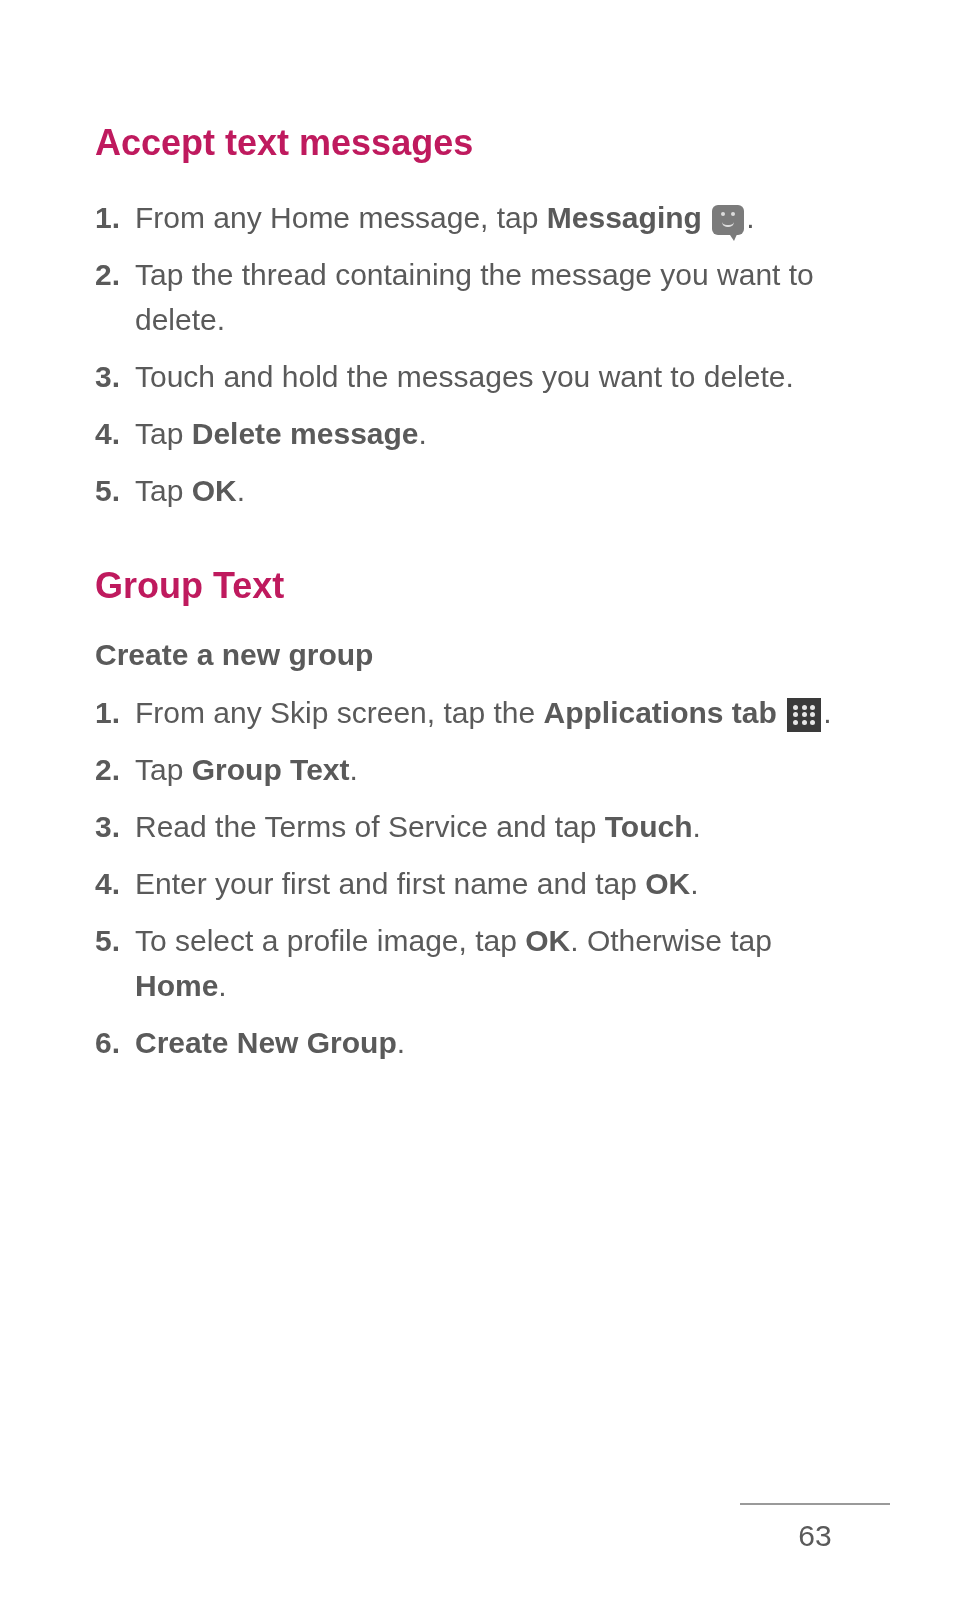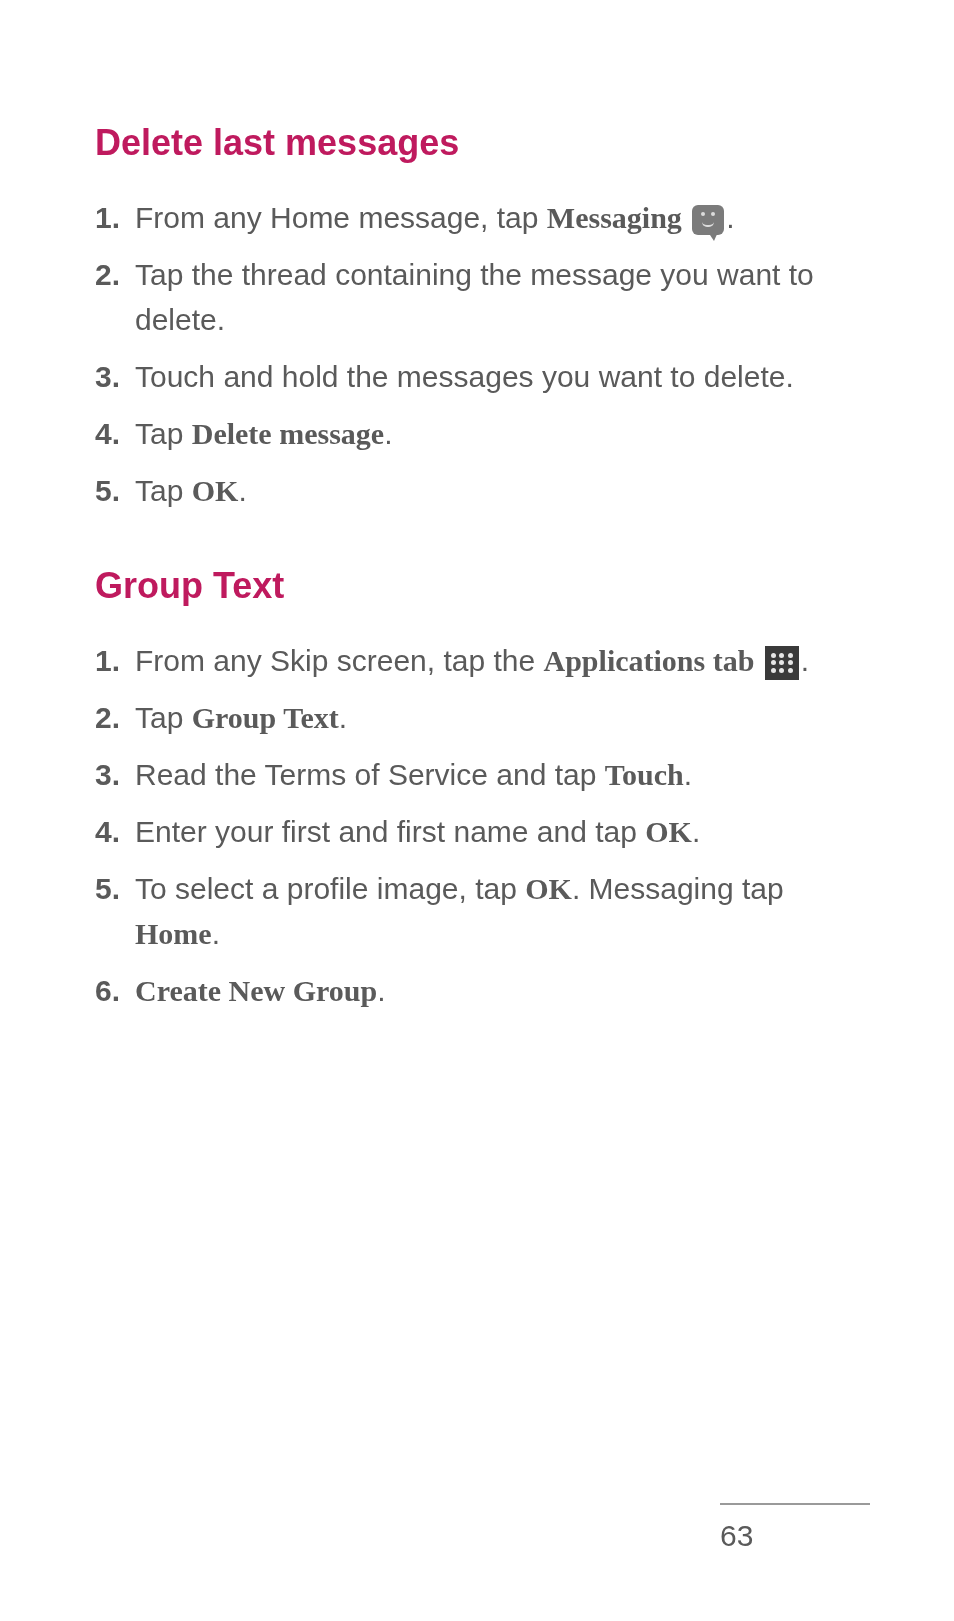--- a/index.html
+++ b/index.html
@@ -47,21 +47,21 @@
       padding-left: 40px;
       position: relative;
     }
     ol li::before {
       content: counter(item) ".";
       position: absolute;
       left: 0;
       font-weight: 700;
       color: #5a5a5a;
     }
-    .b { font-weight: 700; font-family: Liberation Serif, serif; }
+    .b { font-weight: 700; }
     .icon-messaging {
       display: inline-block;
       width: 32px;
       height: 30px;
       background: #7b7b7b;
       border-radius: 6px;
       vertical-align: middle;
       position: relative;
       margin: 0 2px;
     }
@@ -118,78 +118,79 @@
     .icon-apps .d3 { top: 7px; left: 23px; }
     .icon-apps .d4 { top: 14.5px; left: 6px; }
     .icon-apps .d5 { top: 14.5px; left: 14.5px; }
     .icon-apps .d6 { top: 14.5px; left: 23px; }
     .icon-apps .d7 { top: 22px; left: 6px; }
     .icon-apps .d8 { top: 22px; left: 14.5px; }
     .icon-apps .d9 { top: 22px; left: 23px; }
     .footer {
       position: absolute;
       bottom: 68px;
-      right: 84px;
-      text-align: left;
+      right: 64px;
+      text-align: center;
     }
     .footer-rule {
       border: none;
       border-top: 2px solid #9a9a9a;
       width: 150px;
       margin-left: auto;
       margin-bottom: 14px;
     }
     .page-number {
       color: #5a5a5a;
       font-size: 30px;
     }
   </style>
 </head>
 <body>
 
 <div class="section">
-  <h2 class="section-heading">Delete last messages</h2>
+  <h2 class="section-heading">Accept text messages</h2>
   <ol>
     <li>
       <span>From any Home message, tap </span><span class="b">Messaging</span>
       <span class="icon-messaging"><span class="face"></span><span class="mouth"></span></span><span>.</span>
     </li>
     <li><span>Tap the thread containing the message you want to delete.</span></li>
     <li><span>Touch and hold the messages you want to delete.</span></li>
     <li>
       <span>Tap </span><span class="b">Delete message</span><span>.</span>
     </li>
     <li>
       <span>Tap </span><span class="b">OK</span><span>.</span>
     </li>
   </ol>
 </div>
 
 <div class="section">
   <h2 class="section-heading">Group Text</h2>
+  <p class="subheading">Create a new group</p>
   <ol>
     <li>
       <span>From any Skip screen, tap the </span><span class="b">Applications tab</span>
       <span class="icon-apps">
         <span class="d d1"></span><span class="d d2"></span><span class="d d3"></span>
         <span class="d d4"></span><span class="d d5"></span><span class="d d6"></span>
         <span class="d d7"></span><span class="d d8"></span><span class="d d9"></span>
       </span><span>.</span>
     </li>
     <li>
       <span>Tap </span><span class="b">Group Text</span><span>.</span>
     </li>
     <li>
       <span>Read the Terms of Service and tap </span><span class="b">Touch</span><span>.</span>
     </li>
     <li>
       <span>Enter your first and first name and tap </span><span class="b">OK</span><span>.</span>
     </li>
     <li>
-      <span>To select a profile image, tap </span><span class="b">OK</span><span>. Messaging tap </span><span class="b">Home</span><span>.</span>
+      <span>To select a profile image, tap </span><span class="b">OK</span><span>. Otherwise tap </span><span class="b">Home</span><span>.</span>
     </li>
     <li>
       <span class="b">Create New Group</span><span>.</span>
     </li>
   </ol>
 </div>
 
 <div class="footer">
   <hr class="footer-rule">
   <span class="page-number">63</span>

